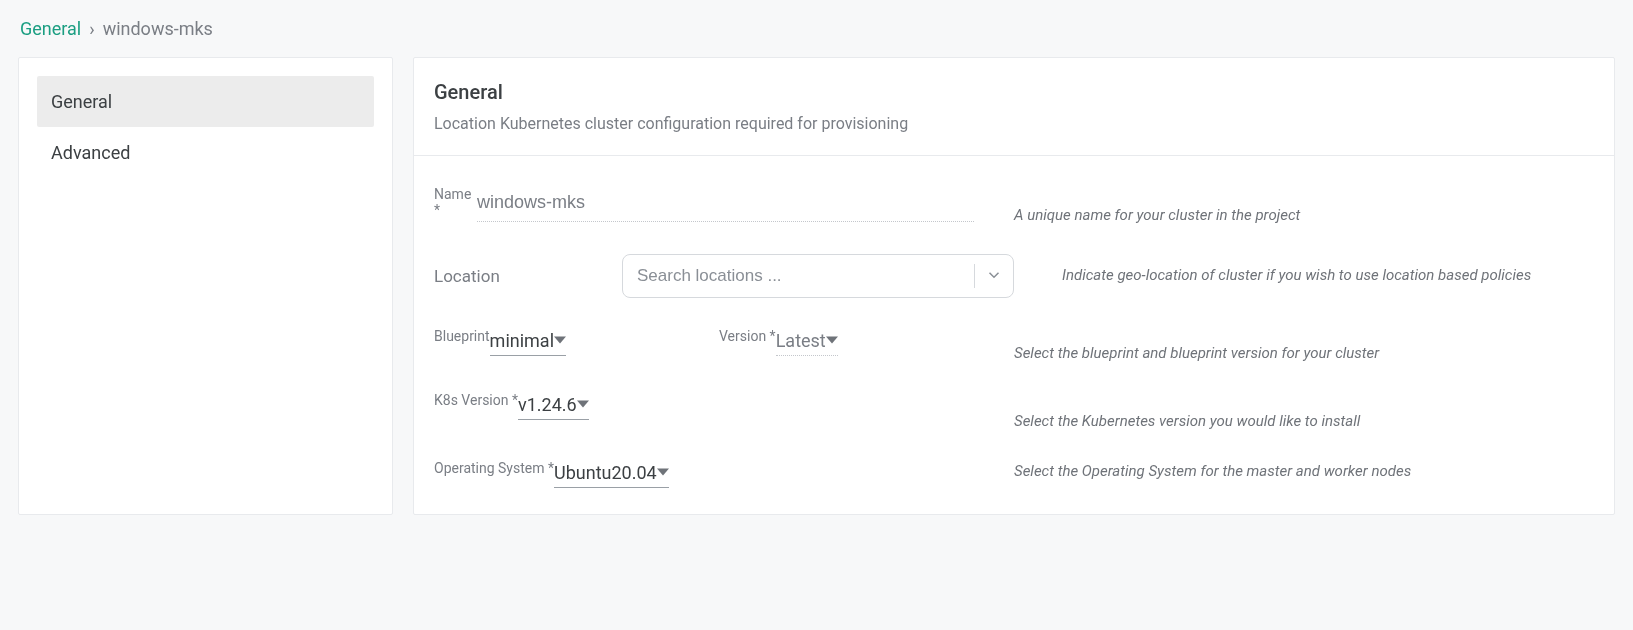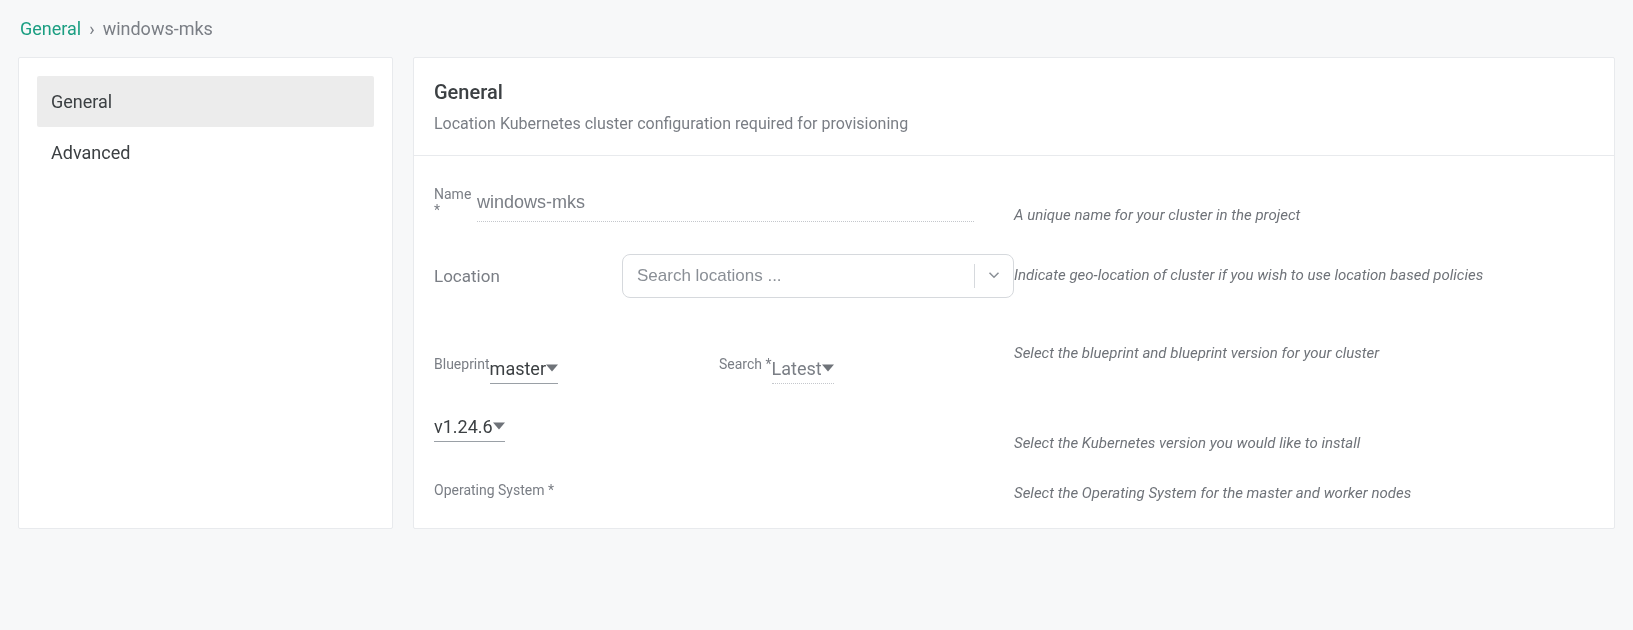--- a/index.html
+++ b/index.html
@@ -115,21 +115,20 @@
 
     
     .field {
       display: flex;
       flex-direction: row;
       flex: 1;
     }
     .field.half {
       width: 255px;
       flex: none;
-      margin-top: 28px;
     }
     .field-label {
       font-size: 14px;
       color: #7a7e85;
       margin-bottom: 4px;
     }
     .field-input {
       border: none;
       border-bottom: 1.5px dotted #c4c7cc;
       background: transparent;
@@ -258,71 +257,80 @@
           <div class="searchbox">
             <input type="text" placeholder="Search locations ..." style="">
             <div class="divv"></div>
             <span class="chev">
               <svg class="icon-chev" viewBox="0 0 24 24" fill="none" stroke="currentColor" stroke-width="2">
                   <polyline points="6 9 12 15 18 9"></polyline>
                 </svg>
             </span>
           </div>
         </div>
-        <div class="form-right" style="padding-top:12px;">Indicate geo-location of cluster if you wish to use location based policies</div>
+        <div class="form-right" style="padding-top:12px;margin-left:48px;">Indicate geo-location of cluster if you wish to use location based policies</div>
       </div>
 
       <div class="form-row">
         <div class="form-left">
           <div class="field half">
             <span class="field-label">Blueprint</span>
             <div class="select">
-              <span class="select-value">master</span>
+              <span class="select-value">minimal</span>
               <span class="caret">
                 <svg class="icon" viewBox="0 0 10 6">
                     <path d="M0 0 L10 0 L5 6 Z" fill="currentColor"></path>
                   </svg>
               </span>
             </div>
           </div>
           <div class="field half">
-            <span class="field-label">Search *</span>
+            <span class="field-label">Version *</span>
             <div class="select dotted muted">
               <span class="select-value">Latest</span>
               <span class="caret">
                 <svg class="icon" viewBox="0 0 10 6">
                     <path d="M0 0 L10 0 L5 6 Z" fill="currentColor"></path>
                   </svg>
               </span>
             </div>
           </div>
         </div>
         <div class="form-right" style="padding-top:16px;">Select the blueprint and blueprint version for your cluster</div>
       </div>
 
       <div class="form-row">
         <div class="form-left">
           <div class="field" style="width:540px; flex:none;">
+            <span class="field-label">K8s Version *</span>
             <div class="select">
               <span class="select-value">v1.24.6</span>
               <span class="caret">
                 <svg class="icon" viewBox="0 0 10 6">
                     <path d="M0 0 L10 0 L5 6 Z" fill="currentColor"></path>
                   </svg>
               </span>
             </div>
           </div>
         </div>
         <div class="form-right">Select the Kubernetes version you would like to install</div>
       </div>
 
       <div class="form-row" style="margin-bottom:0;">
         <div class="form-left">
           <div class="field" style="width:540px; flex:none;">
             <span class="field-label">Operating System *</span>
+            <div class="select">
+              <span class="select-value">Ubuntu20.04</span>
+              <span class="caret">
+                <svg class="icon" viewBox="0 0 10 6">
+                    <path d="M0 0 L10 0 L5 6 Z" fill="currentColor"></path>
+                  </svg>
+              </span>
+            </div>
           </div>
         </div>
         <div class="form-right" style="padding-top:2px;">Select the Operating System for the master and worker nodes</div>
       </div>
 
     </div>
   </div>
 
 </div>
 

